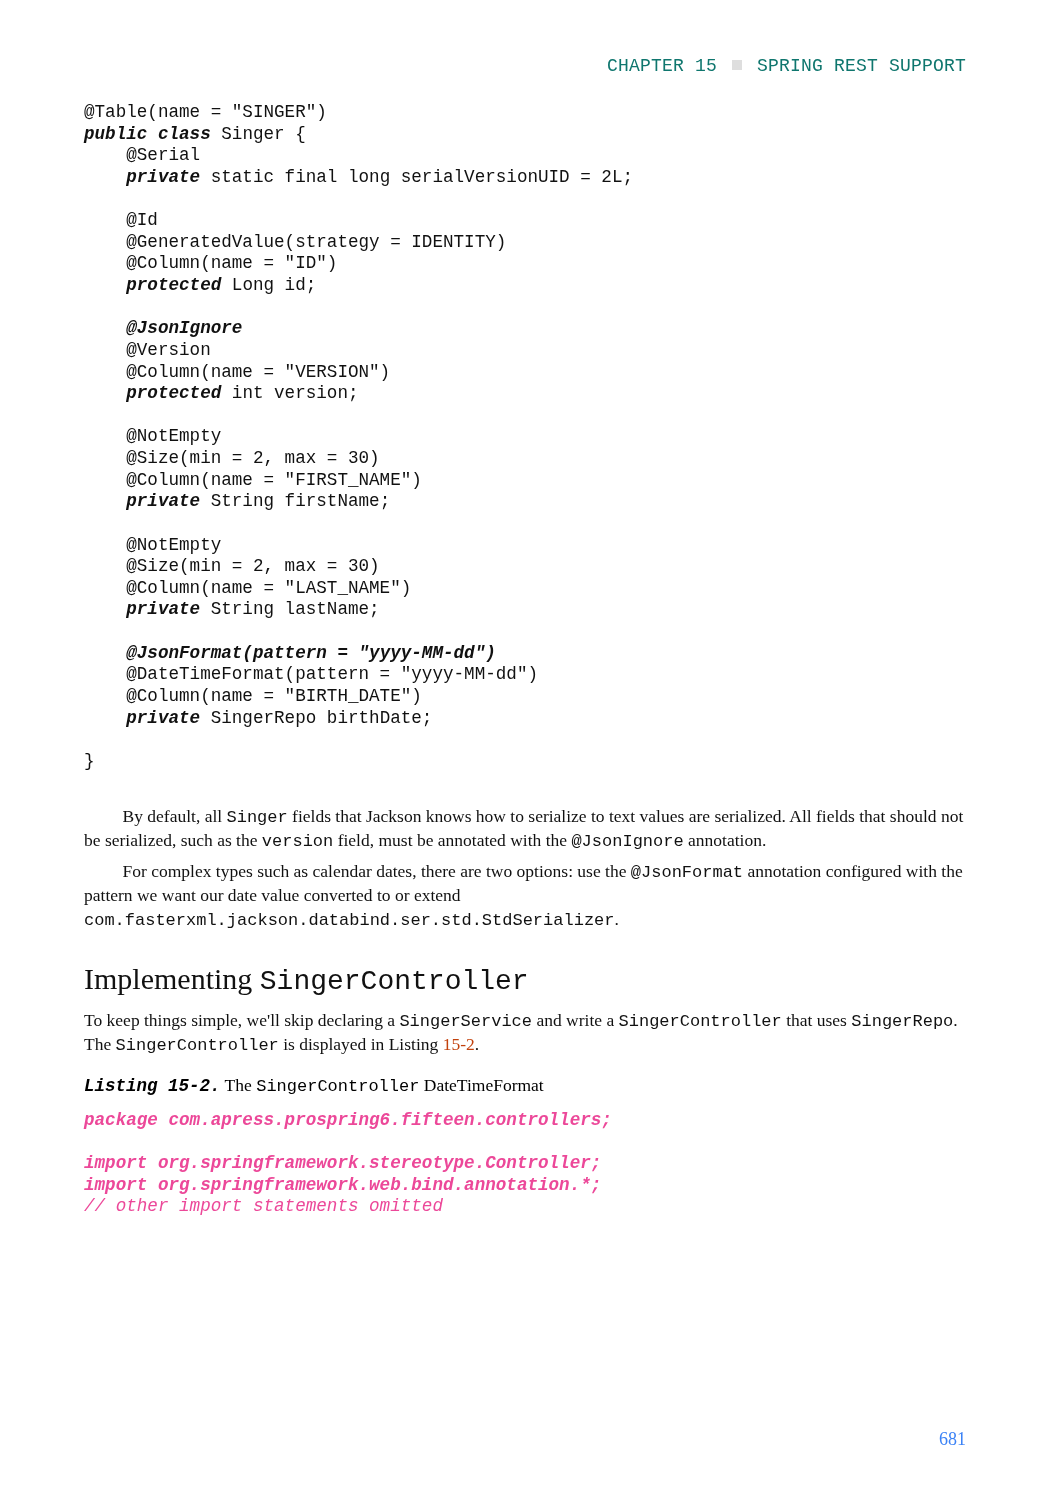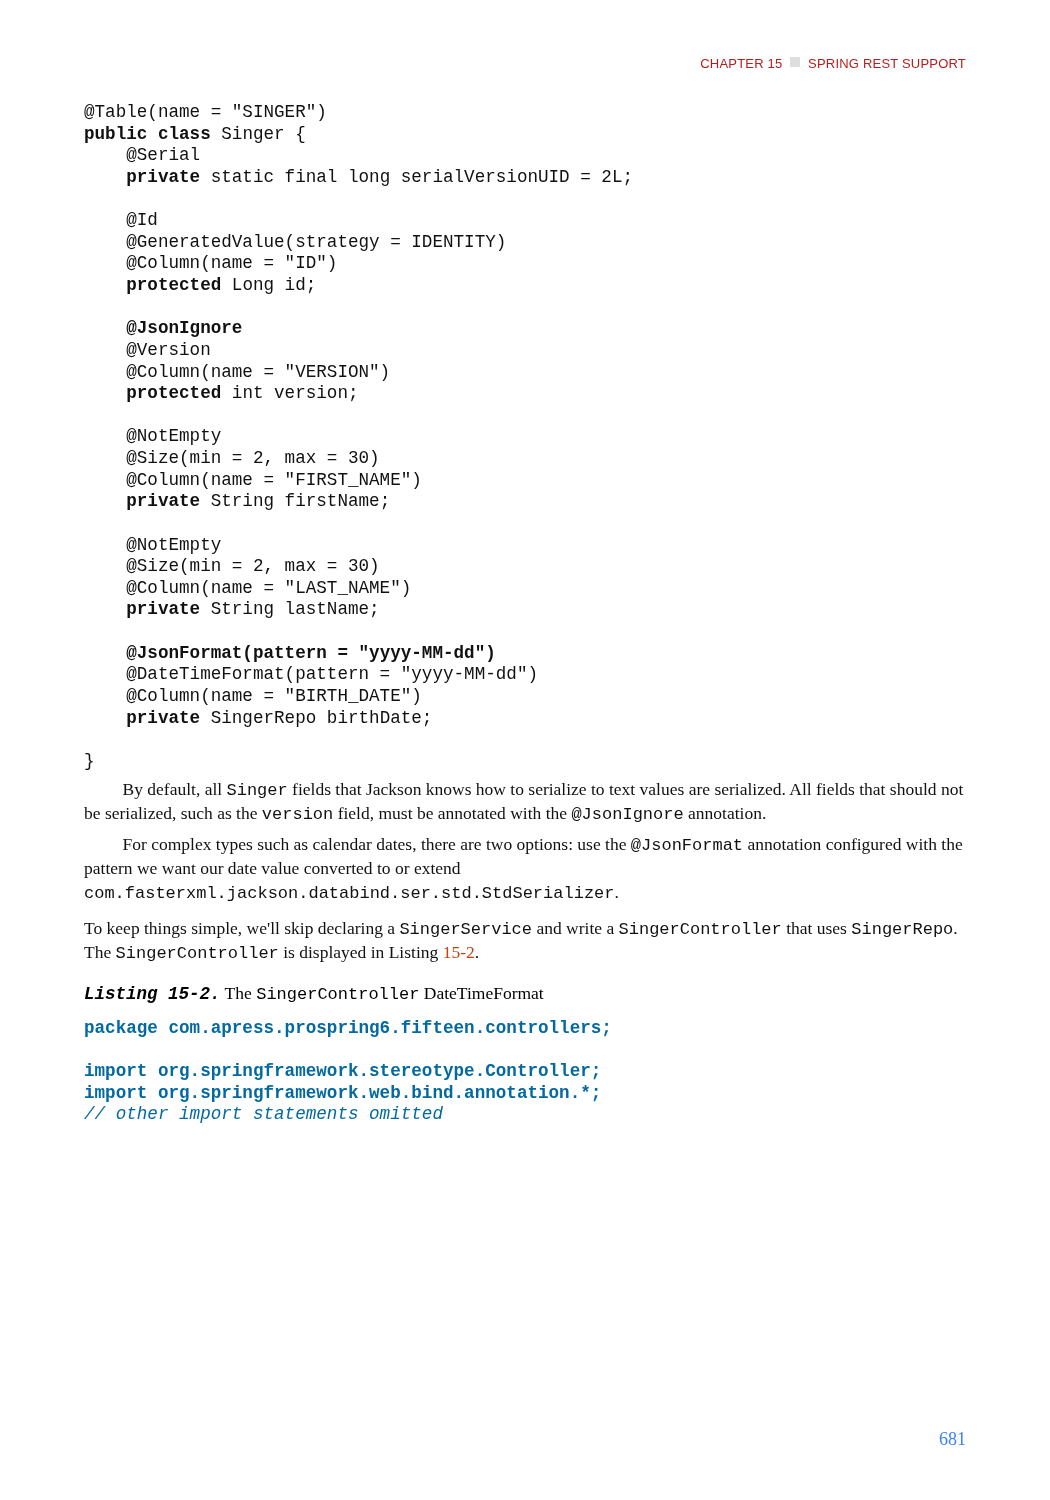--- a/index.html
+++ b/index.html
@@ -1,33 +1,33 @@
 <!DOCTYPE html>
 <html><head>
 <meta charset="utf-8">
 <style>
   * { margin: 0; padding: 0; box-sizing: border-box; }
   html, body { width: 1050px; height: 1500px; background: #fff; }
   body { font-family: "Times New Roman", Georgia, serif; color: #000; position: relative; }
   .page { position: absolute; inset: 0; padding: 88px 84px 0 84px; }
-  .running-head { position: absolute; top: 56px; right: 84px; font-family: Liberation Sans, sans-serif; font-size: 13px; letter-spacing: 0.2px; color: #b91c1c; }
+  .running-head { position: absolute; top: 56px; right: 84px; font-family: Liberation Mono, monospace; font-size: 18px; letter-spacing: 0.2px; color: #0f766e; }
   .running-head .square { display: inline-block; width: 10px; height: 10px; background: #dedede; vertical-align: 1px; margin: 0 4px; }
   .code { font-family: Consolas, Menlo, "Courier New", monospace; font-size: 17.6px; line-height: 1.23; white-space: pre; color: #111; margin-top: 14px; }
-  .b { font-weight: 900; }
+  .b { font-weight: 900; font-style: italic; }
   .para { font-family: "Palatino Linotype", "Book Antiqua", Georgia, serif; font-size: 17.5px; line-height: 1.36; color: #111; }
   .para .mono { font-family: Consolas, Menlo, "Courier New", monospace; font-size: 17px; }
   .para + .para { margin-top: 6px; }
-  .body-block { margin-top: 6px; }
+  .body-block { margin-top: 33px; }
   .indent { text-indent: 2.2em; }
   h2.section { font-family: "Palatino Linotype", "Book Antiqua", Georgia, serif; font-weight: 400; font-size: 30px; margin-top: 30px; color: #111; }
   h2.section .mono { font-family: Consolas, Menlo, "Courier New", monospace; font-size: 28px; }
   .listing-label { font-family: "Palatino Linotype", Georgia, serif; font-size: 17.5px; margin-top: 18px; }
   .listing-label .lit { font-style: italic; font-weight: 700; font-family: Liberation Mono, monospace; }
   .listing-label .mono { font-family: Consolas, Menlo, "Courier New", monospace; font-size: 17px; }
-  .code2 { font-family: Consolas, Menlo, "Courier New", monospace; font-size: 17.6px; line-height: 1.23; white-space: pre; color: #0369a1; margin-top: 14px; }
+  .code2 { font-family: Consolas, Menlo, "Courier New", monospace; font-size: 17.6px; line-height: 1.23; white-space: pre; color: #ec4899; margin-top: 14px; }
   .i { font-style: italic; }
   a.link { color: #c2410c; text-decoration: none; }
   .page-num { position: absolute; right: 84px; bottom: 50px; font-family: "Palatino Linotype", Georgia, serif; font-size: 18px; color: #3b82f6; }
 </style>
 </head>
 <body>
 
 <div class="page">
 
   <div class="running-head">
@@ -70,20 +70,23 @@
 
   <div class="body-block">
     <p class="para indent">
       <span>By default, all </span><span class="mono">Singer</span><span> fields that Jackson knows how to serialize to text values are serialized. All fields that should not be serialized, such as the </span><span class="mono">version</span><span> field, must be annotated with the </span><span class="mono">@JsonIgnore</span><span> annotation.</span>
     </p>
     <p class="para indent">
       <span>For complex types such as calendar dates, there are two options: use the </span><span class="mono">@JsonFormat</span><span> annotation configured with the pattern we want our date value converted to or extend </span><span class="mono">com.fasterxml.jackson.databind.ser.std.StdSerializer</span><span>.</span>
     </p>
   </div>
 
+  <h2 class="section">
+    <span>Implementing </span><span class="mono">SingerController</span>
+  </h2>
 
   <p class="para" style="margin-top:12px">
     <span>To keep things simple, we'll skip declaring a </span><span class="mono">SingerService</span><span> and write a </span><span class="mono">SingerController</span><span> that uses </span><span class="mono">SingerRepo</span><span>. The </span><span class="mono">SingerController</span><span> is displayed in Listing </span><a class="link" href="#">15-2</a><span>.</span>
   </p>
 
   <p class="listing-label">
     <span class="lit">Listing 15-2.</span><span>  The </span><span class="mono">SingerController</span><span> DateTimeFormat</span>
   </p>
 
   <div class="code2"><span class="b">package com.apress.prospring6.fifteen.controllers;</span>

